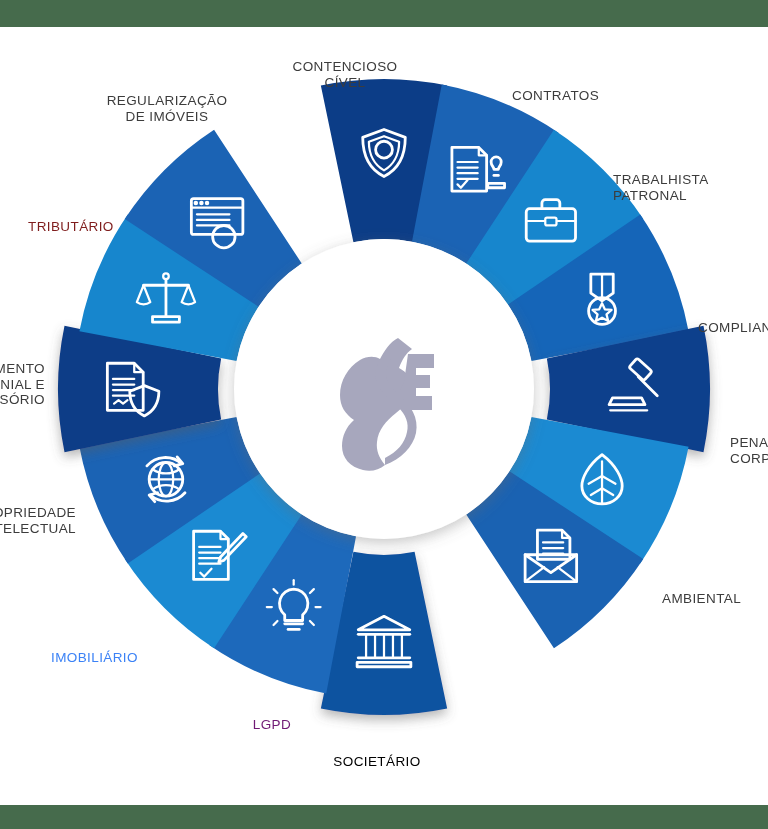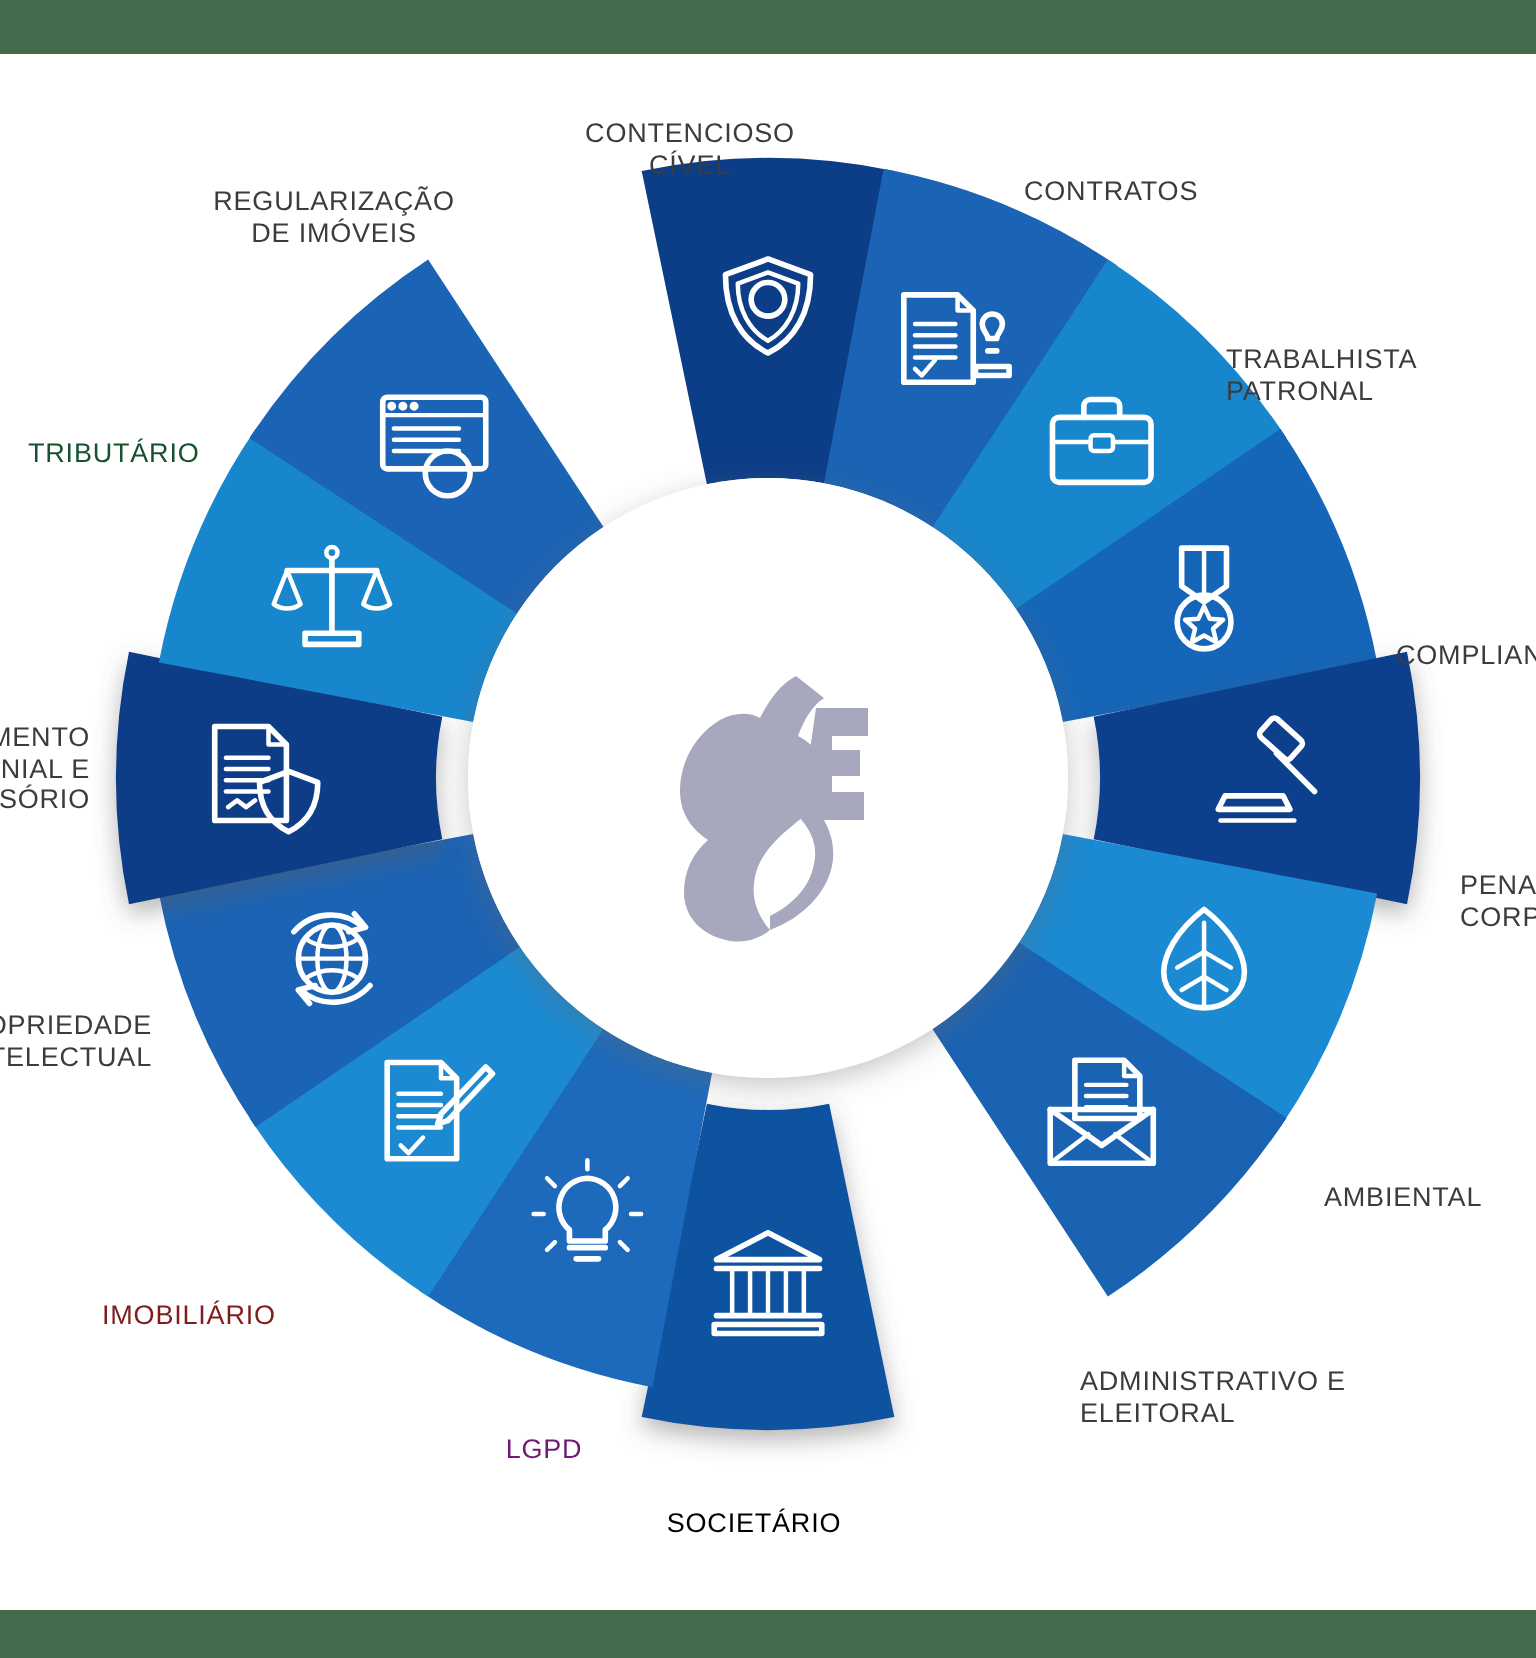--- a/index.html
+++ b/index.html
@@ -202,21 +202,20 @@
       </g>
     </svg>
   </div>
 
   <div class="label lab-c" id="lab-contencioso-civel" style="left: 240px; top: 32px; width: 210px; color: rgb(60, 60, 60);"><span>CONTENCIOSO</span><br><span>CÍVEL</span></div>
   <div class="label lab-l" id="lab-contratos" style="left: 512px; top: 61px; width: 200px; color: rgb(60, 60, 60);"><span>CONTRATOS</span></div>
   <div class="label lab-l" id="lab-trabalhista-patronal" style="left: 613px; top: 145px; width: 160px; color: rgb(60, 60, 60);"><span>TRABALHISTA</span><br><span>PATRONAL</span></div>
   <div class="label lab-l" id="lab-compliance" style="left: 698px; top: 293px; width: 150px; color: rgb(60, 60, 60);"><span>COMPLIANCE</span></div>
   <div class="label lab-l" id="lab-penal-corporativo" style="left: 730px; top: 408px; width: 160px; color: rgb(60, 60, 60);"><span>PENAL</span><br><span>CORPORATIVO</span></div>
   <div class="label lab-l" id="lab-ambiental" style="left: 662px; top: 564px; width: 160px; color: rgb(60, 60, 60);"><span>AMBIENTAL</span></div>
-  <div class="label lab-l" id="lab-administrativo-eleitoral" style="left: 540px; top: 656px; width: 210px; color: rgb(60, 60, 60);"><span>ADMINISTRATIVO E</span><br><span>ELEITORAL</span></div>
   <div class="label lab-c" id="lab-societario" style="left: 312px; top: 727px; width: 130px; color: #000000;"><span>SOCIETÁRIO</span></div>
   <div class="label lab-c" id="lab-lgpd" style="left: 212px; top: 690px; width: 120px; color: #701a75;"><span>LGPD</span></div>
-  <div class="label lab-l" id="lab-imobiliario" style="left: 51px; top: 623px; width: 160px; color: #7f1d1d;"><span>IMOBILIÁRIO</span></div>
+  <div class="label lab-l" id="lab-imobiliario" style="left: 51px; top: 623px; width: 160px; color: #3b82f6;"><span>IMOBILIÁRIO</span></div>
   <div class="label lab-r" id="lab-propriedade-intelectual" style="left: -104px; top: 478px; width: 180px; color: rgb(60, 60, 60);"><span>PROPRIEDADE</span><br><span>INTELECTUAL</span></div>
   <div class="label lab-r" id="lab-planejamento-patrimonial" style="left: -120px; top: 334px; width: 165px; color: rgb(60, 60, 60);"><span>PLANEJAMENTO</span><br><span>PATRIMONIAL E</span><br><span>SUCESSÓRIO</span></div>
-  <div class="label lab-l" id="lab-tributario" style="left: 14px; top: 192px; width: 150px; color: #14532d;"><span>TRIBUTÁRIO</span></div>
+  <div class="label lab-l" id="lab-tributario" style="left: 28px; top: 192px; width: 150px; color: #7f1d1d;"><span>TRIBUTÁRIO</span></div>
   <div class="label lab-c" id="lab-regularizacao-imoveis" style="left: 72px; top: 66px; width: 190px; color: rgb(60, 60, 60); text-align: center;"><span>REGULARIZAÇÃO</span><br><span>DE IMÓVEIS</span></div>
 </div>
 
 </body></html>

